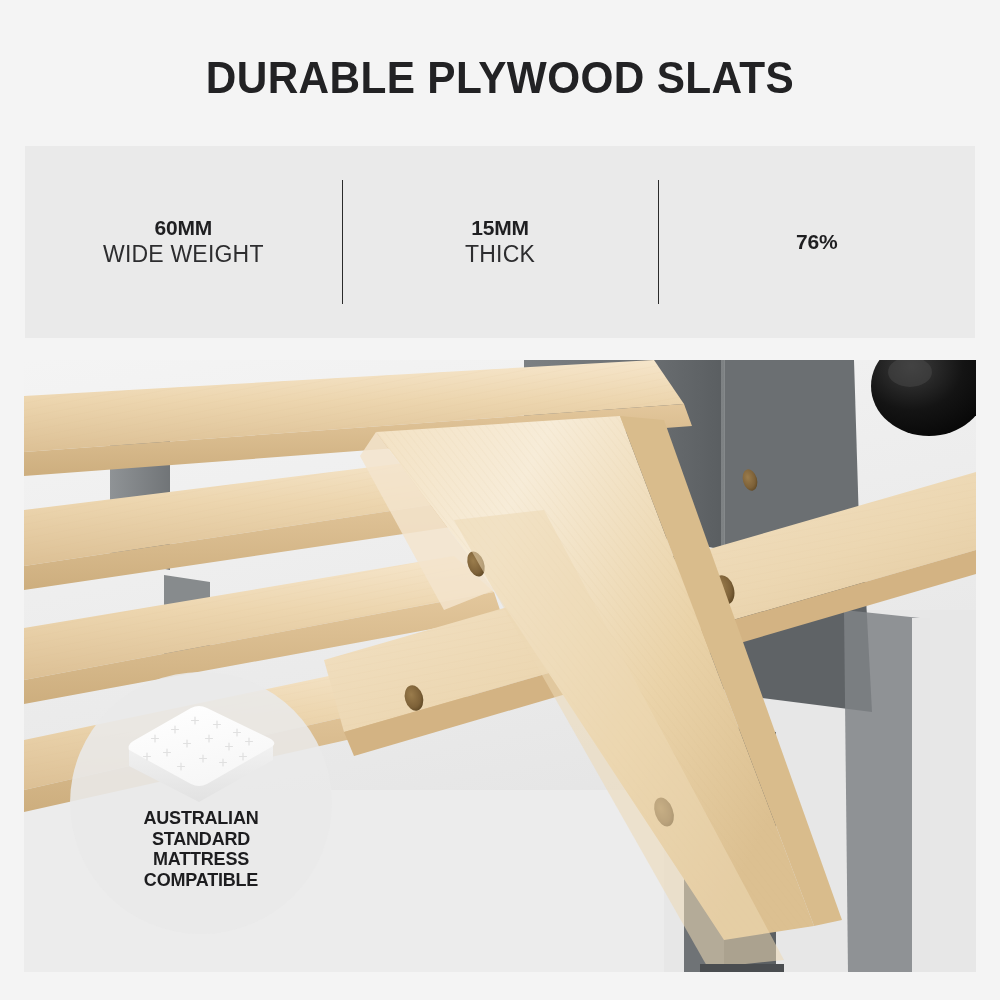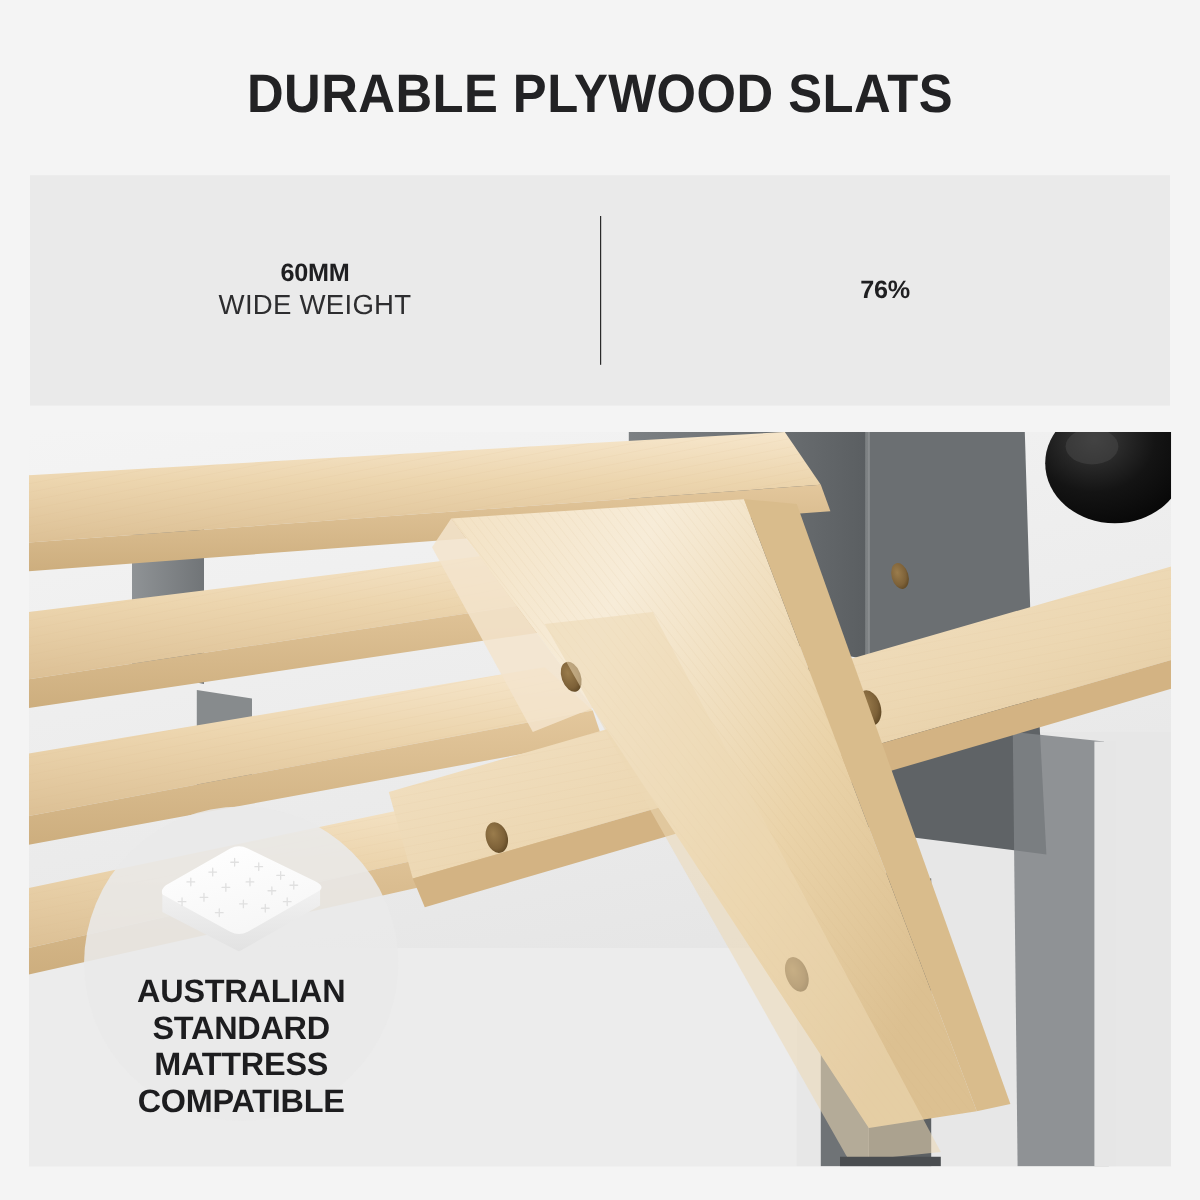--- a/index.html
+++ b/index.html
@@ -106,43 +106,46 @@
     justify-content: flex-start;
     padding-top: 26px;
     box-sizing: border-box;
   }
   .badge-mattress {
     width: 168px;
     height: 104px;
     margin-bottom: 6px;
   }
   .badge-text {
-    font-size: 27px;
+    font-size: 18px;
     font-weight: 700;
     line-height: 1.14;
     color: #1d1d1f;
     text-align: center;
     letter-spacing: -0.2px;
     white-space: pre-line;
-    margin-top: 12px;
   }
 </style>
 </head>
 <body>
 
 <div class="headline">DURABLE PLYWOOD SLATS</div>
 
 <div class="spec-panel">
 
 
   <div class="spec-col col-2">
     <div class="spec-value">60MM</div>
     <div class="spec-label">WIDE WEIGHT</div>
   </div>
 
+  <div class="spec-col col-3">
+    <div class="spec-value">15MM</div>
+    <div class="spec-label">THICK</div>
+  </div>
 
   <div class="spec-col col-4">
     <div class="spec-value">76%</div>
   </div>
 
 </div>
 
 <div class="photo">
   <svg width="952" height="612" viewBox="0 0 952 612">
     <defs>

